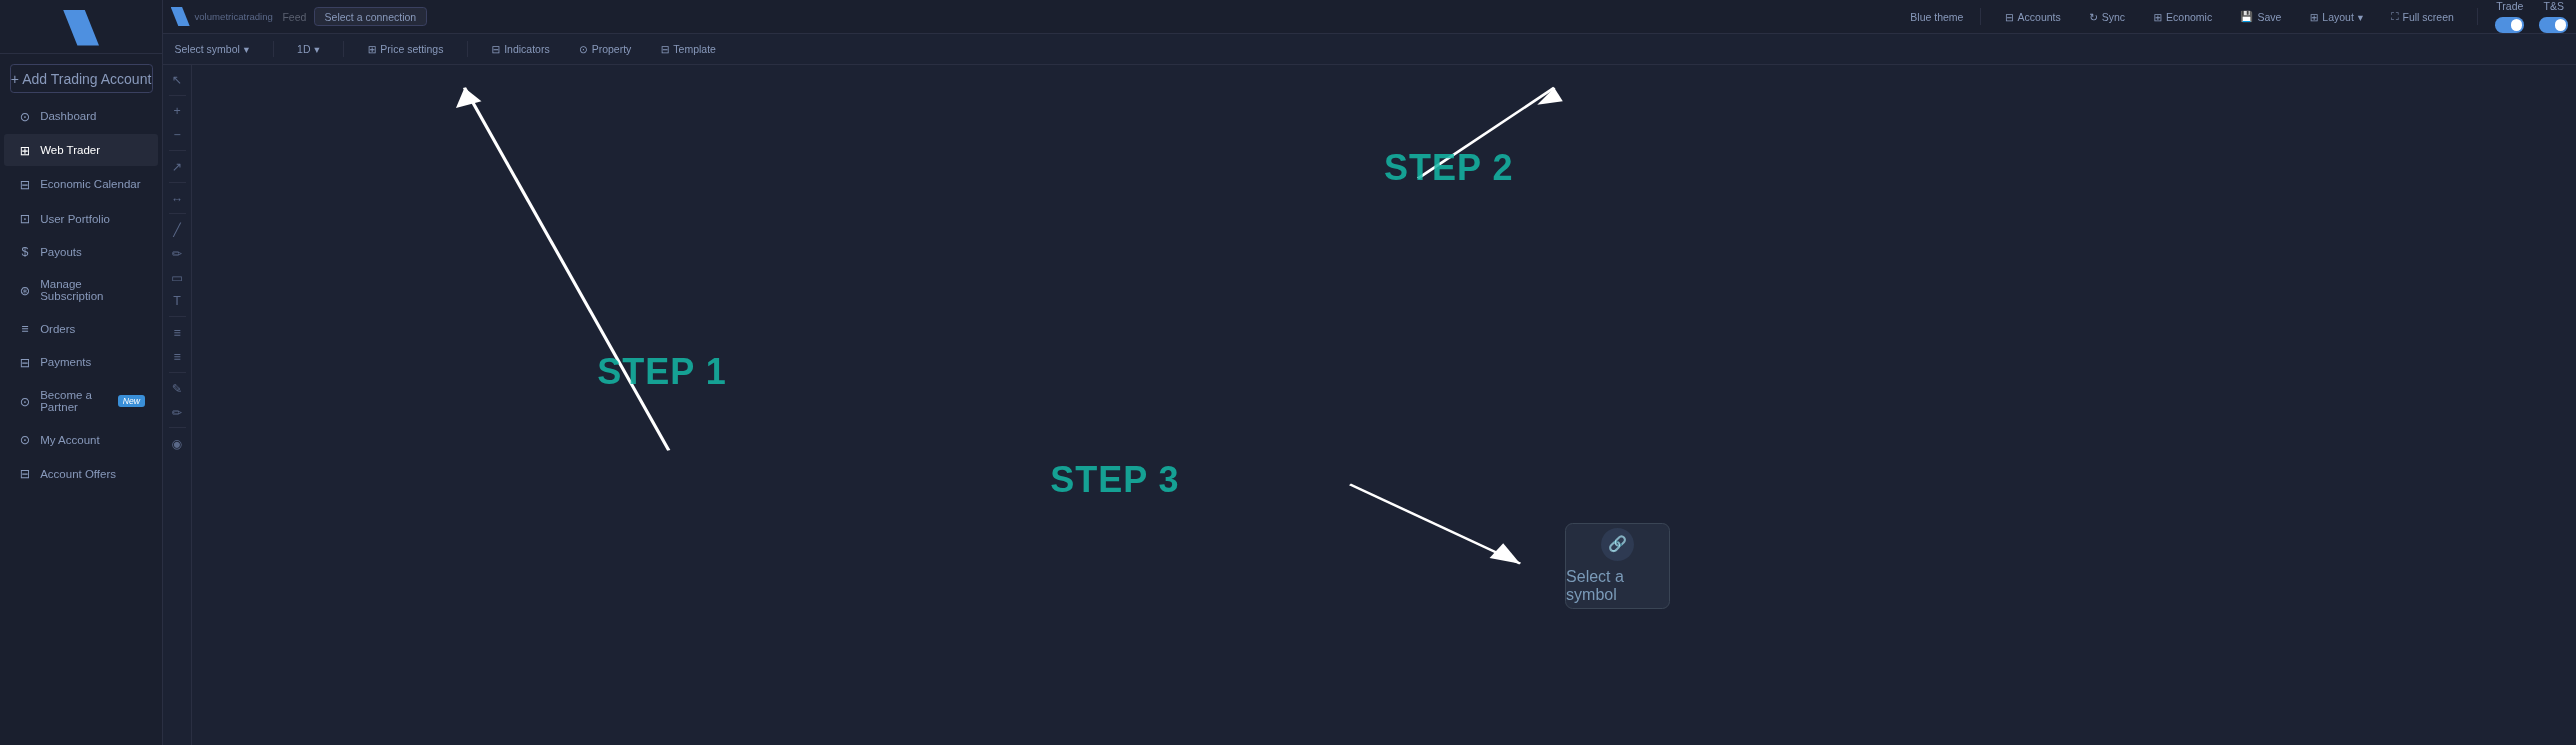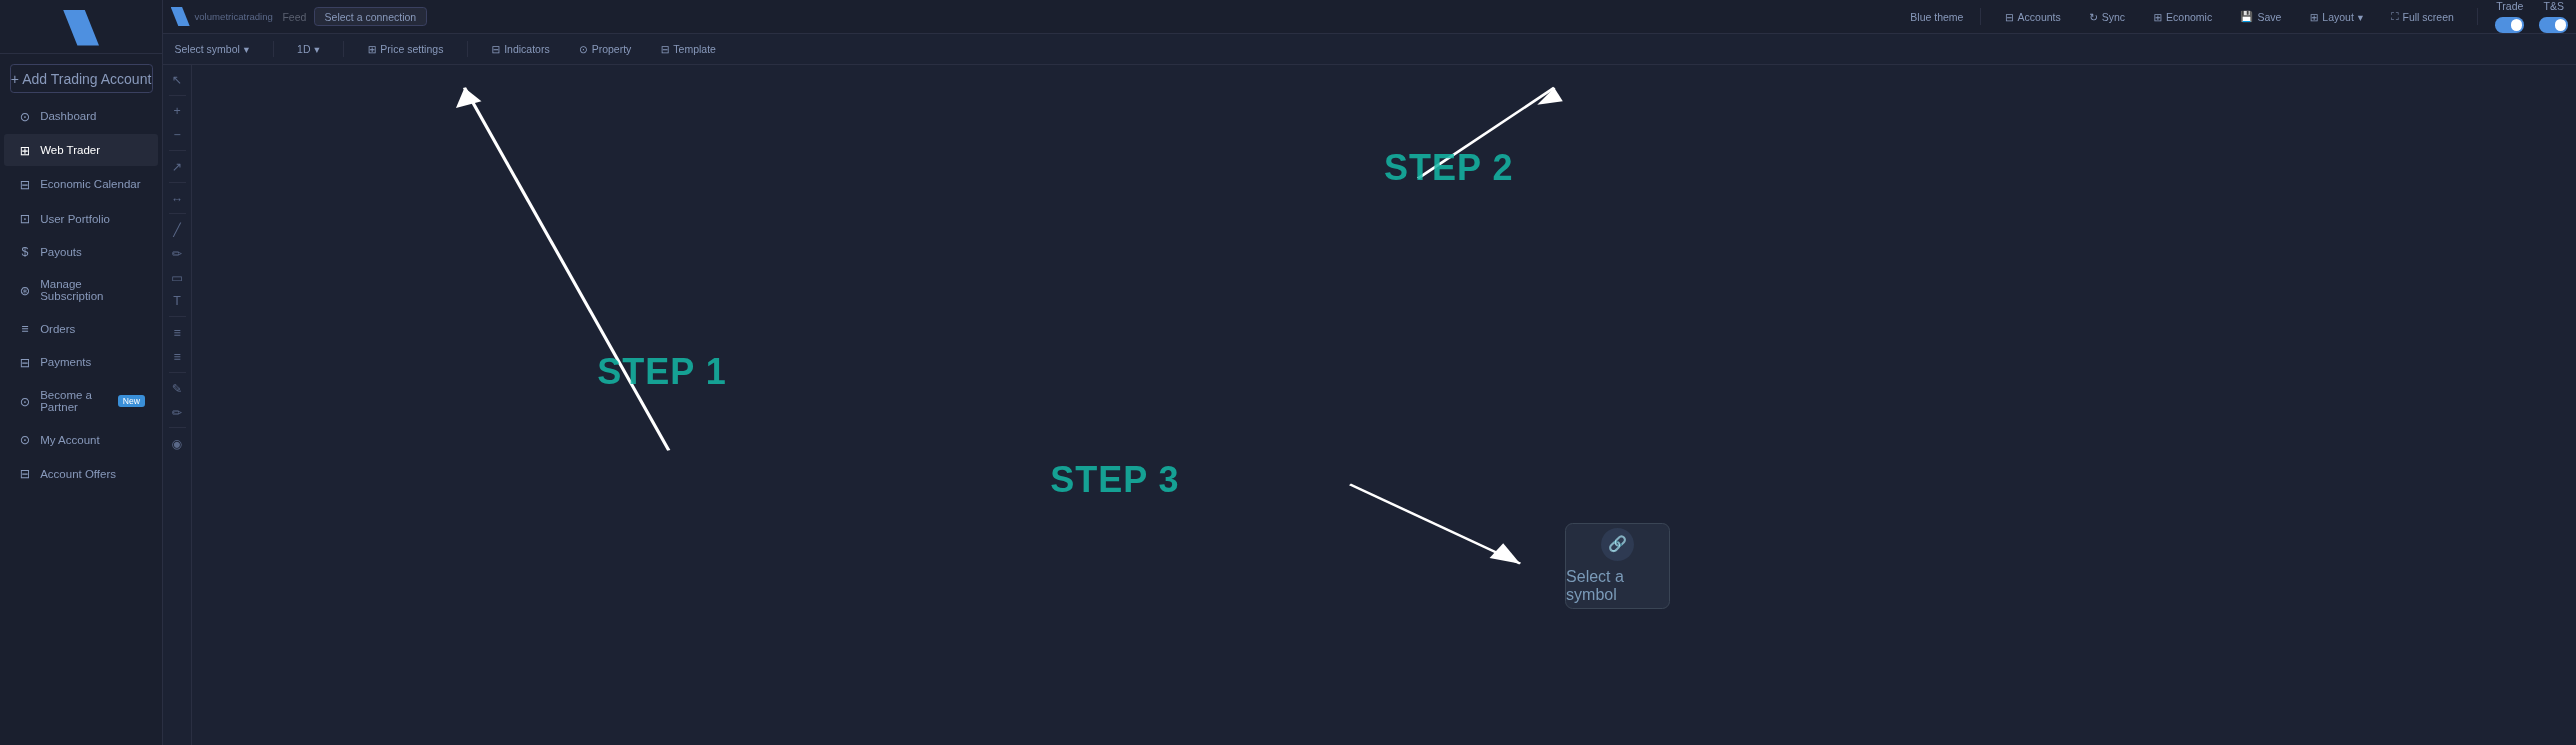--- a/index.html
+++ b/index.html
@@ -48,21 +48,21 @@
       color: #8899bb;
       cursor: pointer;
       gap: 7.7px;
       border-radius: 2.9px;
       margin: 1px 3.8px;
     }
     .sidebar-item.active { background: #252a3a; color: #fff; }
     .sidebar-item .icon { font-size: 12.4px; min-width: 15.3px; text-align: center; }
     .badge-new {
       background: #3a8fd8; color: #fff; font-size: 8.6px;
-      padding: 1px 4.8px; border-radius: 2.9px; margin-left: 3.8px;
+      padding: 1px 4.8px; border-radius: 2.9px; margin-left: 3.8px; font-style: italic;
     }
 
     
     .main-area { flex: 1; display: flex; flex-direction: column; overflow: hidden; }
 
     
     .top-bar {
       height: 34px;
       background: #1a1f2e;
       border-bottom: 1px solid #2a2f42;

